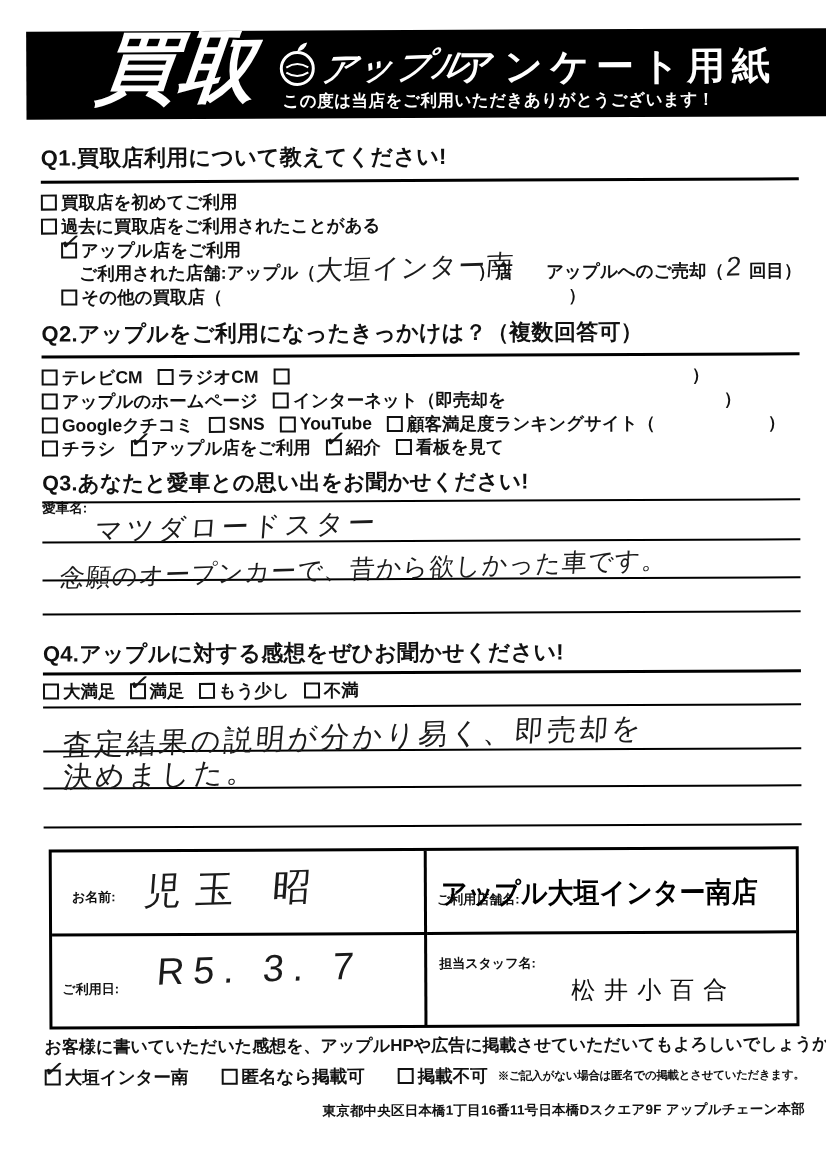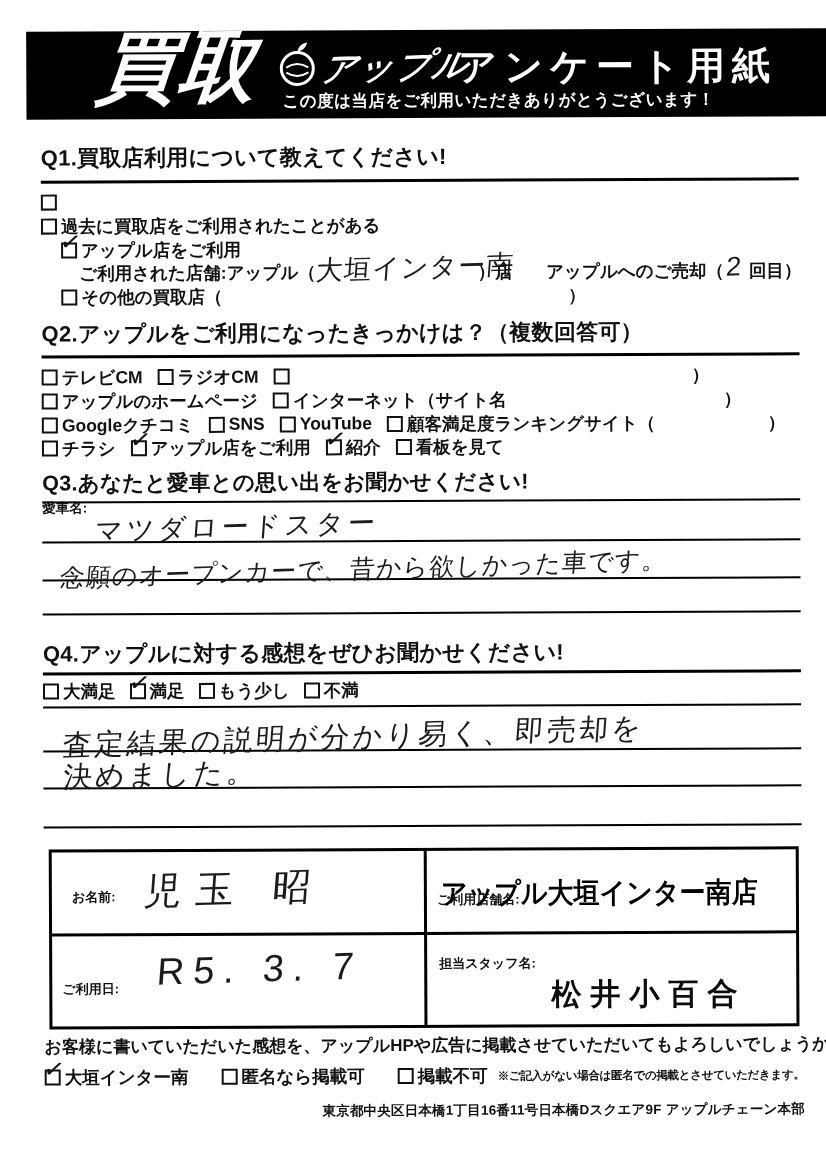--- a/index.html
+++ b/index.html
@@ -45,22 +45,22 @@
   #info-table{position:absolute;top:848px;left:45px;width:750px;height:180px;border:3px solid #000;
     display:grid;grid-template-columns:375px 1fr;grid-template-rows:84px 1fr;box-sizing:border-box;}
   .cell{position:relative;box-sizing:border-box;}
   .cell.bR{border-right:3px solid #000;}
   .cell.bB{border-bottom:3px solid #000;}
   .cell-label{position:absolute;font-size:13px;font-weight:700;white-space:nowrap;}
   #name-value{position:absolute;left:92px;top:12px;font-size:38px;letter-spacing:14px;white-space:nowrap;}
   #store-stamp{position:absolute;left:14px;top:24px;font-size:28px;font-weight:900;letter-spacing:0;
     white-space:nowrap;transform:scaleX(0.93);transform-origin:left;color:#000;}
   #date-value{position:absolute;left:105px;top:12px;font-size:38px;letter-spacing:9px;white-space:nowrap;}
-  #staff-value{position:absolute;left:124px;top:40px;font-family:"DejaVu Serif","Liberation Serif",serif;
-    font-size:30px;font-weight:700;letter-spacing:9px;white-space:nowrap;color:#0d0d0d;}
+  #staff-value{position:absolute;left:144px;top:40px;font-family:"DejaVu Serif","Liberation Serif",serif;
+    font-size:24px;font-weight:400;letter-spacing:9px;white-space:nowrap;color:#0d0d0d;}
 
   
   #footer{position:absolute;top:1034px;left:40px;width:760px;}
   #consent-q{font-size:17px;font-weight:700;white-space:nowrap;}
   #consent-row{display:flex;align-items:center;margin-top:7px;font-size:17.5px;font-weight:700;white-space:nowrap;}
   #consent-note{font-size:11.5px;font-weight:700;margin-left:10px;letter-spacing:-0.3px;}
   #address{margin-top:14px;text-align:right;font-size:13.5px;font-weight:700;letter-spacing:0.2px;white-space:nowrap;}
 </style>
 </head>
 <body>
@@ -81,20 +81,21 @@
     <div id="sheet-title">アンケート用紙</div>
     <div id="subtitle">この度は当店をご利用いただきありがとうございます！</div>
   </div>
 
   <div class="sec" style="top:144px;">
     <div class="h">Q1.買取店利用について教えてください!</div>
     <div class="rule3" style="margin-top:9px;"></div>
     <div style="margin-top:7px;">
       <div class="opt-row">
         <span class="cb"></span>
+        <span>買取店を初めてご利用</span>
       </div>
       <div class="opt-row">
         <span class="cb"></span>
         <span>過去に買取店をご利用されたことがある</span>
       </div>
       <div class="opt-row ind1">
         <span class="cb">
             <span class="mark">✓</span>
           </span>
         <span>アップル店をご利用</span>
@@ -129,21 +130,21 @@
         <span>ラジオCM</span>
         <span class="gap" style="width:15px;"></span>
         <span class="cb"></span>
         <span style="position:absolute;left:650px;">）</span>
       </div>
       <div class="opt-row">
         <span class="cb"></span>
         <span>アップルのホームページ</span>
         <span class="gap" style="width:15px;"></span>
         <span class="cb"></span>
-        <span>インターネット（サイト名</span>
+        <span>インターネット（即売却を</span>
         <span style="position:absolute;left:682px;">）</span>
       </div>
       <div class="opt-row">
         <span class="cb"></span>
         <span>Googleクチコミ</span>
         <span class="gap" style="width:15px;"></span>
         <span class="cb"></span>
         <span>SNS</span>
         <span class="gap" style="width:15px;"></span>
         <span class="cb"></span>

